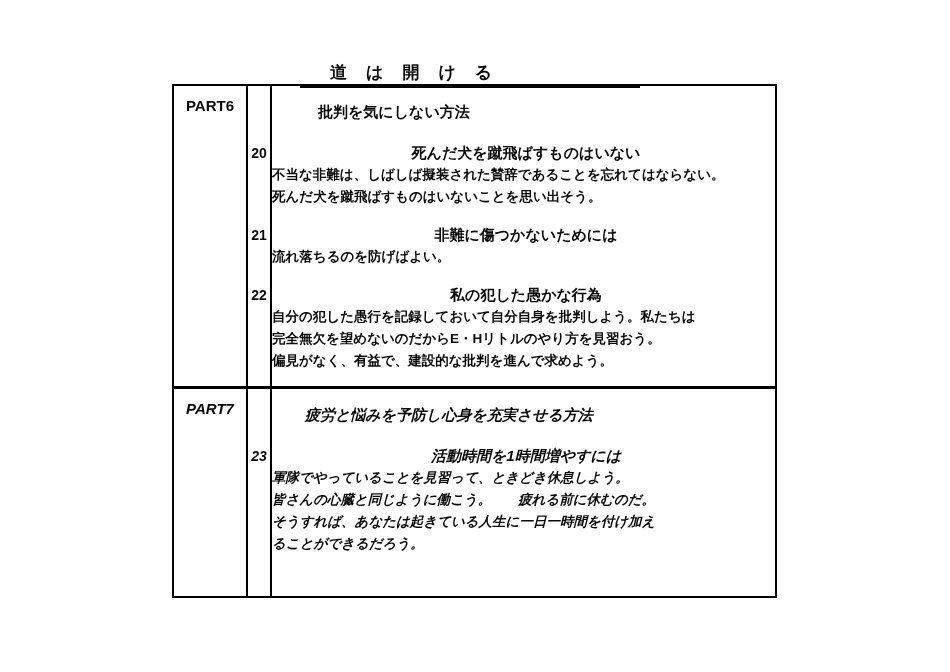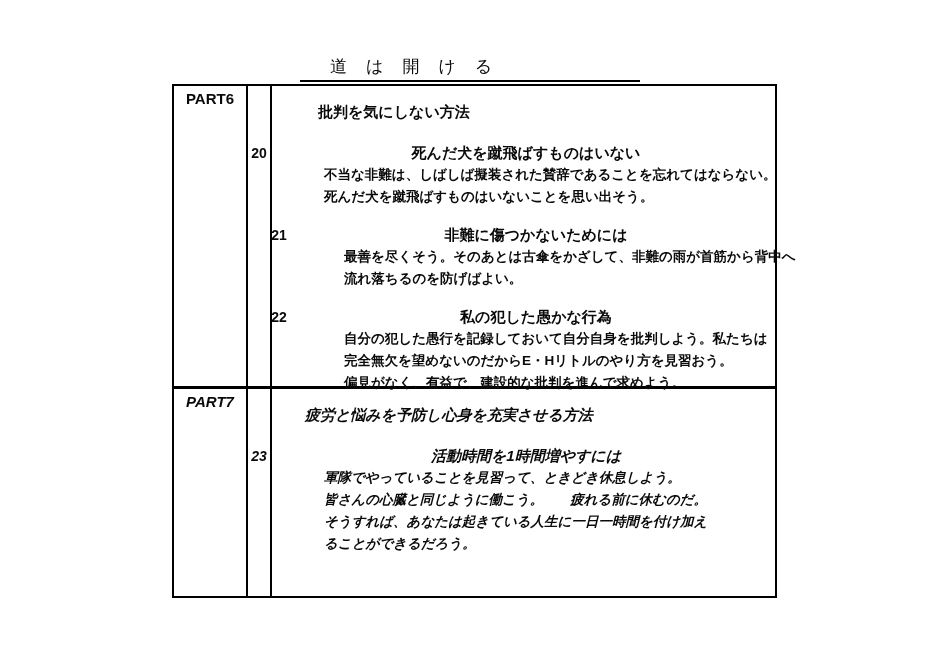--- a/index.html
+++ b/index.html
@@ -6,72 +6,72 @@
   html,body { width:950px; height:672px; background:#ffffff; overflow:hidden; }
   body {
     font-family:"Liberation Sans","DejaVu Sans",sans-serif;
     color:#0a0a0a;
     position:relative;
   }
   .page { position:absolute; inset:0; background:#ffffff; }
 
   
   .doc-title {
-    position:absolute; left:300px; top:54px; width:340px; height:28px;
+    position:absolute; left:300px; top:60px; width:340px; height:28px;
     border-bottom:2px solid #000;
-    font-size:17px; font-weight:normal; line-height:26px;
+    font-size:17px; font-weight:bold; line-height:26px;
     padding-left:30px; letter-spacing:1px;
     white-space:nowrap;
   }
 
   
   .doc-table {
     position:absolute; left:172px; top:84px; width:605px; height:514px;
     border:2px solid #000;
   }
   .vline { position:absolute; top:0; bottom:0; width:2px; background:#000; }
   .vline-part { left:72px; }
   .vline-num  { left:96px; }
 
   .section { position:relative; width:100%; }
   .section-0 { height:303px; border-bottom:3px solid #000; }
   .section-1 { height:204px;font-style:italic; }
 
   .part-label {
-    position:absolute; left:0; top:3px; width:72px;
+    position:absolute; left:0; top:10px; width:72px;
     text-align:center; font-size:15px; font-weight:bold; line-height:20px;
   }
 
   .section-content {
     position:absolute; left:74px; top:12px; right:0;
   }
 
   .content-header {
     margin-left:24px; margin-top:3px; margin-bottom:19px;
     font-size:15px; font-weight:bold; line-height:22px;
     white-space:nowrap;
   }
   .section-0 .content-header { padding-left:46px; }
   .section-1 .content-header { padding-left:33px; }
 
   .item { position:relative; }
-  .item + .item { margin-top:16px;margin-left:20px; }
+  .item + .item { margin-top:16px; }
 
   .item-num {
     position:absolute; left:0; top:0; width:22px;
     text-align:center; font-size:14px; font-weight:bold; line-height:22px;
   }
   .item-title {
     margin-left:24px; padding-left:5px;
     font-size:15px; font-weight:bold; line-height:22px;
     white-space:nowrap;
     text-align:center;
   }
   .detail {
-    margin-left:24px; padding-left:52px;
+    margin-left:24px; 
     font-size:13.5px; font-weight:bold; line-height:22px;
     white-space:nowrap;
   }
 </style>
 </head>
 <body>
 
 <div class="page">
 
   <div class="doc-title">道　は　開　け　る</div>
@@ -88,21 +88,20 @@
         <div class="item">
           <div class="item-num">20</div>
           <div class="item-title">死んだ犬を蹴飛ばすものはいない</div>
           <div class="detail">不当な非難は、しばしば擬装された賛辞であることを忘れてはならない。</div>
           <div class="detail">死んだ犬を蹴飛ばすものはいないことを思い出そう。</div>
         </div>
 
         <div class="item">
           <div class="item-num">21</div>
           <div class="item-title">非難に傷つかないためには</div>
-          <div class="detail">最善を尽くそう。そのあとは古傘をかざして、非難の雨が首筋から背中へ</div>
           <div class="detail">流れ落ちるのを防げばよい。</div>
         </div>
 
         <div class="item">
           <div class="item-num">22</div>
           <div class="item-title">私の犯した愚かな行為</div>
           <div class="detail">自分の犯した愚行を記録しておいて自分自身を批判しよう。私たちは</div>
           <div class="detail">完全無欠を望めないのだからE・Hリトルのやり方を見習おう。</div>
           <div class="detail">偏見がなく、有益で、建設的な批判を進んで求めよう。</div>
         </div>

